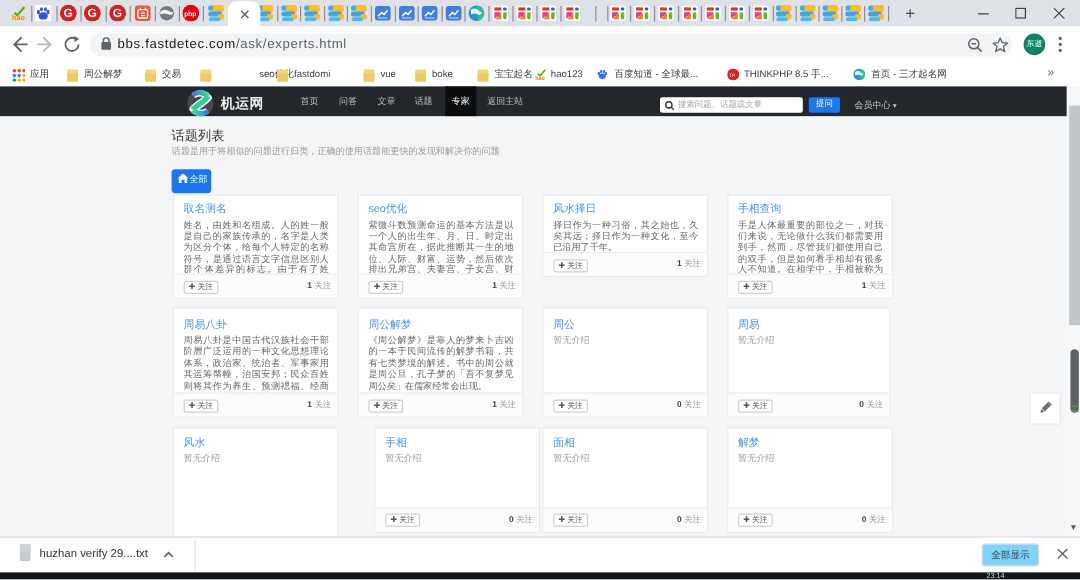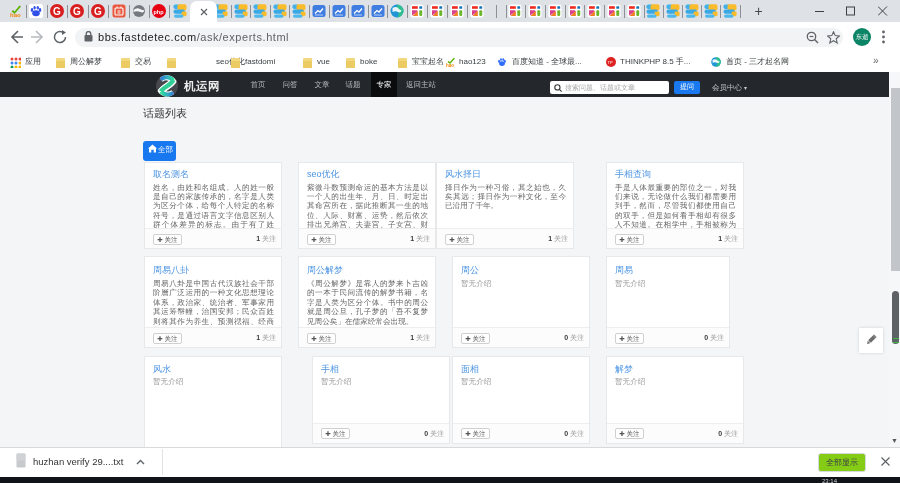--- a/index.html
+++ b/index.html
@@ -539,20 +539,21 @@
       <svg width="8" height="8" viewBox="0 0 8 8" style="">
         <circle cx="3.4" cy="3.4" r="2.6" stroke="#333" stroke-width="1.1" fill="none"></circle>
         <path d="M5.4 5.4 L7.6 7.6" stroke="#333" stroke-width="1.1"></path>
       </svg>
     </div>
     <div class="abs" style="left:565px;top:83.5px;font-size:7px;color:#a8a8a8;line-height:8px;">搜索问题、话题或文章</div>
     <div class="abs" style="left:674px;top:81px;width:26px;height:12.5px;background:#1a78f0;border-radius:2px;color:#fff;font-size:7px;text-align:center;line-height:12.5px;">提问</div>
     <div class="abs" style="left:712px;top:82px;font-size:7.5px;color:#c7cacd;line-height:11px;">会员中心 <span style="font-size:6px;">▾</span></div>
     <div id="page"></div>
     <div class="abs" style="left:143px;top:106px;font-size:11px;color:#333;">话题列表</div>
+    <div class="abs" style="left:143px;top:121px;font-size:7.6px;color:#9a9a9a;">话题是用于将相似的问题进行归类，正确的使用话题能更快的发现和解决你的问题</div>
     <div class="abs" style="left:143px;top:141px;width:33px;height:20px;background:#1878f0;border-radius:3px;">
       <span style="position:absolute;left:5px;top:3px;">
         <svg width="9" height="9" viewBox="0 0 9 9" style="">
           <path d="M4.5 0.5 L9 4.5 L8 4.5 L8 8.5 L5.7 8.5 L5.7 5.8 L3.3 5.8 L3.3 8.5 L1 8.5 L1 4.5 L0 4.5Z" fill="#fff"></path>
         </svg>
       </span>
       <span style="position:absolute;left:15px;top:3.5px;font-size:7.5px;color:#fff;line-height:9px;">全部</span>
     </div>
     <div class="card" style="left:144px;top:162px;width:138px;height:87px;">
       <div class="ctitle" style="top:4.5px;">取名测名</div>
@@ -563,21 +564,21 @@
       </div>
     </div>
     <div class="card" style="left:298px;top:162px;width:138px;height:87px;">
       <div class="ctitle" style="top:4.5px;">seo优化</div>
       <div class="cbody" style="top:19.5px;height:47.5px;color:#666666;">紫微斗数预测命运的基本方法是以一个人的出生年、月、日、时定出其命宫所在，据此推断其一生的地位、人际、财富、运势，然后依次排出兄弟宫、夫妻宫、子女宫、财幡宫、疾厘宫、迁移</div>
       <div class="cfoot">
         <div class="fbtn">✚ 关注</div>
         <div class="fcnt"><b>1</b> 关注</div>
       </div>
     </div>
-    <div class="card" style="left:436px;top:162px;width:138px;height:87px;">
+    <div class="card" style="left:452px;top:162px;width:138px;height:69px;">
       <div class="ctitle" style="top:4.5px;">风水择日</div>
       <div class="cbody" style="top:19.5px;height:47.5px;color:#666666;">择日作为一种习俗，其之始也，久矣其远；择日作为一种文化，至今已沿用了千年。</div>
       <div class="cfoot">
         <div class="fbtn">✚ 关注</div>
         <div class="fcnt"><b>1</b> 关注</div>
       </div>
     </div>
     <div class="card" style="left:606px;top:162px;width:138px;height:87px;">
       <div class="ctitle" style="top:4.5px;">手相查询</div>
       <div class="cbody" style="top:19.5px;height:47.5px;color:#666666;">手是人体最重要的部位之一，对我们来说，无论做什么我们都需要用到手，然而，尽管我们都使用自己的双手，但是如何看手相却有很多人不知道。在相学中，手相被称为「万相之首」，可以看出</div>
@@ -589,35 +590,35 @@
     <div class="card" style="left:144px;top:256px;width:138px;height:92px;">
       <div class="ctitle" style="top:7px;">周易八卦</div>
       <div class="cbody" style="top:22px;height:47.5px;color:#666666;">周易八卦是中国古代汉族社会干部阶層广泛运用的一种文化思想理论体系，政治家、统治者、军事家用其运筹幋幢，治国安邦；民众百姓则将其作为养生、预测禗福、经商获利的工具。作为汉族</div>
       <div class="cfoot">
         <div class="fbtn">✚ 关注</div>
         <div class="fcnt"><b>1</b> 关注</div>
       </div>
     </div>
     <div class="card" style="left:298px;top:256px;width:138px;height:92px;">
       <div class="ctitle" style="top:7px;">周公解梦</div>
-      <div class="cbody" style="top:22px;height:47.5px;color:#666666;">《周公解梦》是靠人的梦来卜吉凶的一本于民间流传的解梦书籍，名字是人类为区分个体。书中的周公就是周公旦，孔子梦的「吾不复梦见周公矣」在儒家经常会出现。</div>
+      <div class="cbody" style="top:22px;height:47.5px;color:#666666;">《周公解梦》是靠人的梦来卜吉凶的一本于民间流传的解梦书籍，共有七类梦境的解述。书中的周公就是周公旦，孔子梦的「吾不复梦见周公矣」在儒家经常会出现。</div>
       <div class="cfoot">
         <div class="fbtn">✚ 关注</div>
         <div class="fcnt"><b>1</b> 关注</div>
       </div>
     </div>
     <div class="card" style="left:452px;top:256px;width:138px;height:92px;">
       <div class="ctitle" style="top:7px;">周公</div>
       <div class="cbody" style="top:22px;height:47.5px;color:#9a9a9a;">暂无介绍</div>
       <div class="cfoot">
         <div class="fbtn">✚ 关注</div>
         <div class="fcnt"><b>0</b> 关注</div>
       </div>
     </div>
-    <div class="card" style="left:606px;top:256px;width:124px;height:92px;">
+    <div class="card" style="left:606px;top:256px;width:136px;height:92px;">
       <div class="ctitle" style="top:7px;">周易</div>
       <div class="cbody" style="top:22px;height:47.5px;color:#9a9a9a;">暂无介绍</div>
       <div class="cfoot">
         <div class="fbtn">✚ 关注</div>
         <div class="fcnt"><b>0</b> 关注</div>
       </div>
     </div>
     <div class="card" style="left:144px;top:355.5px;width:138px;height:112px;text-decoration:underline;">
       <div class="ctitle" style="top:6.5px;">风水</div>
       <div class="cbody" style="top:20.5px;height:47.5px;color:#9a9a9a;">暂无介绍</div>
@@ -673,21 +674,21 @@
         <rect x="0.5" y="0.5" width="9" height="7" rx="1.2" fill="#cfd2d5"></rect>
       </svg>
     </div>
     <div class="abs" style="left:33px;top:456px;font-size:9.5px;color:#333;">huzhan verify 29....txt</div>
     <div class="abs" style="left:136px;top:459px;">
       <svg width="9" height="6" viewBox="0 0 9 6" style="">
         <path d="M1 5 L4.5 1.5 L8 5" stroke="#5f6368" stroke-width="1.4" fill="none"></path>
       </svg>
     </div>
     <div class="abs" style="left:162px;top:449px;width:1px;height:26px;background:#e3e3e3;"></div>
-    <div class="abs" style="left:818px;top:452.5px;width:48px;height:19px;border:1px solid #d5d8dc;border-radius:3px;font-size:8px;color:#3f4246;text-align:center;line-height:18px;background:#84cc16;">全部显示</div>
+    <div class="abs" style="left:818px;top:452.5px;width:48px;height:19px;border:1px solid #d5d8dc;border-radius:3px;font-size:8px;color:#3f4246;text-align:center;line-height:18px;background:#7dd3fc;">全部显示</div>
     <div class="abs" style="left:881px;top:457px;">
       <svg width="9" height="9" viewBox="0 0 9 9" style="">
         <path d="M0.5 0.5 L8.5 8.5 M8.5 0.5 L0.5 8.5" stroke="#5f6368" stroke-width="1.2"></path>
       </svg>
     </div>
     <div class="abs" style="left:0;top:477px;width:900px;height:6px;background:#101418;">
       <div class="abs" style="left:822px;top:1px;font-size:6px;color:#cfd2d6;">23:14</div>
     </div>
   </div>
 </body></html>

